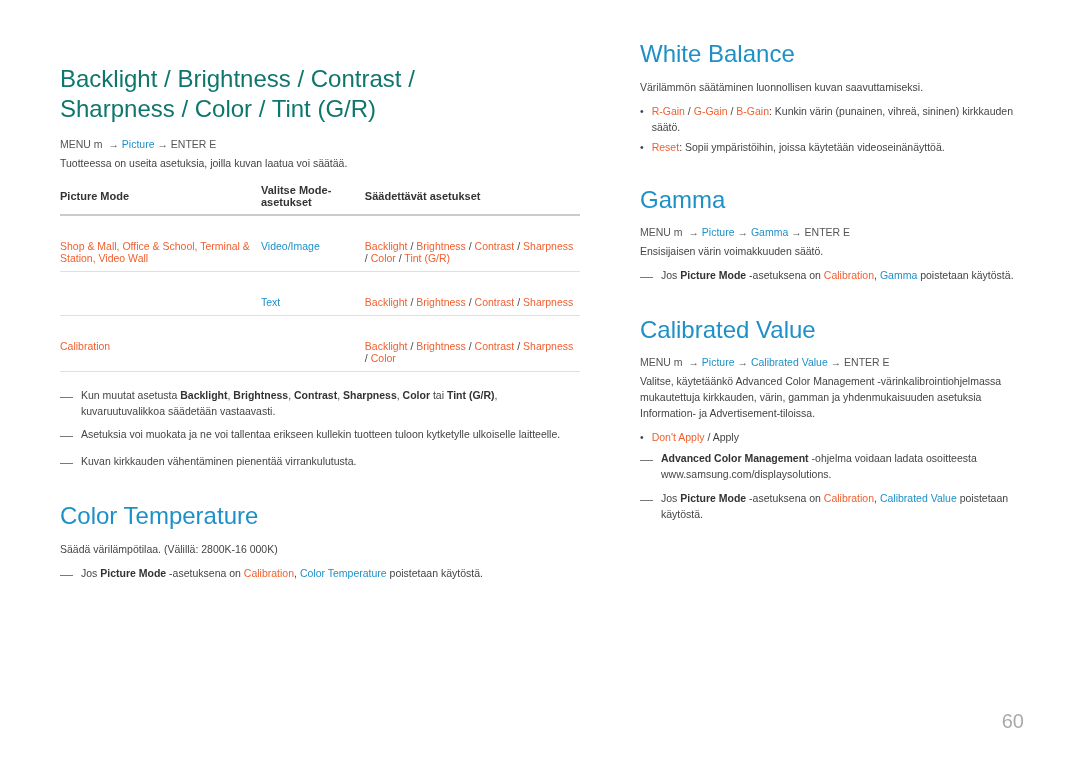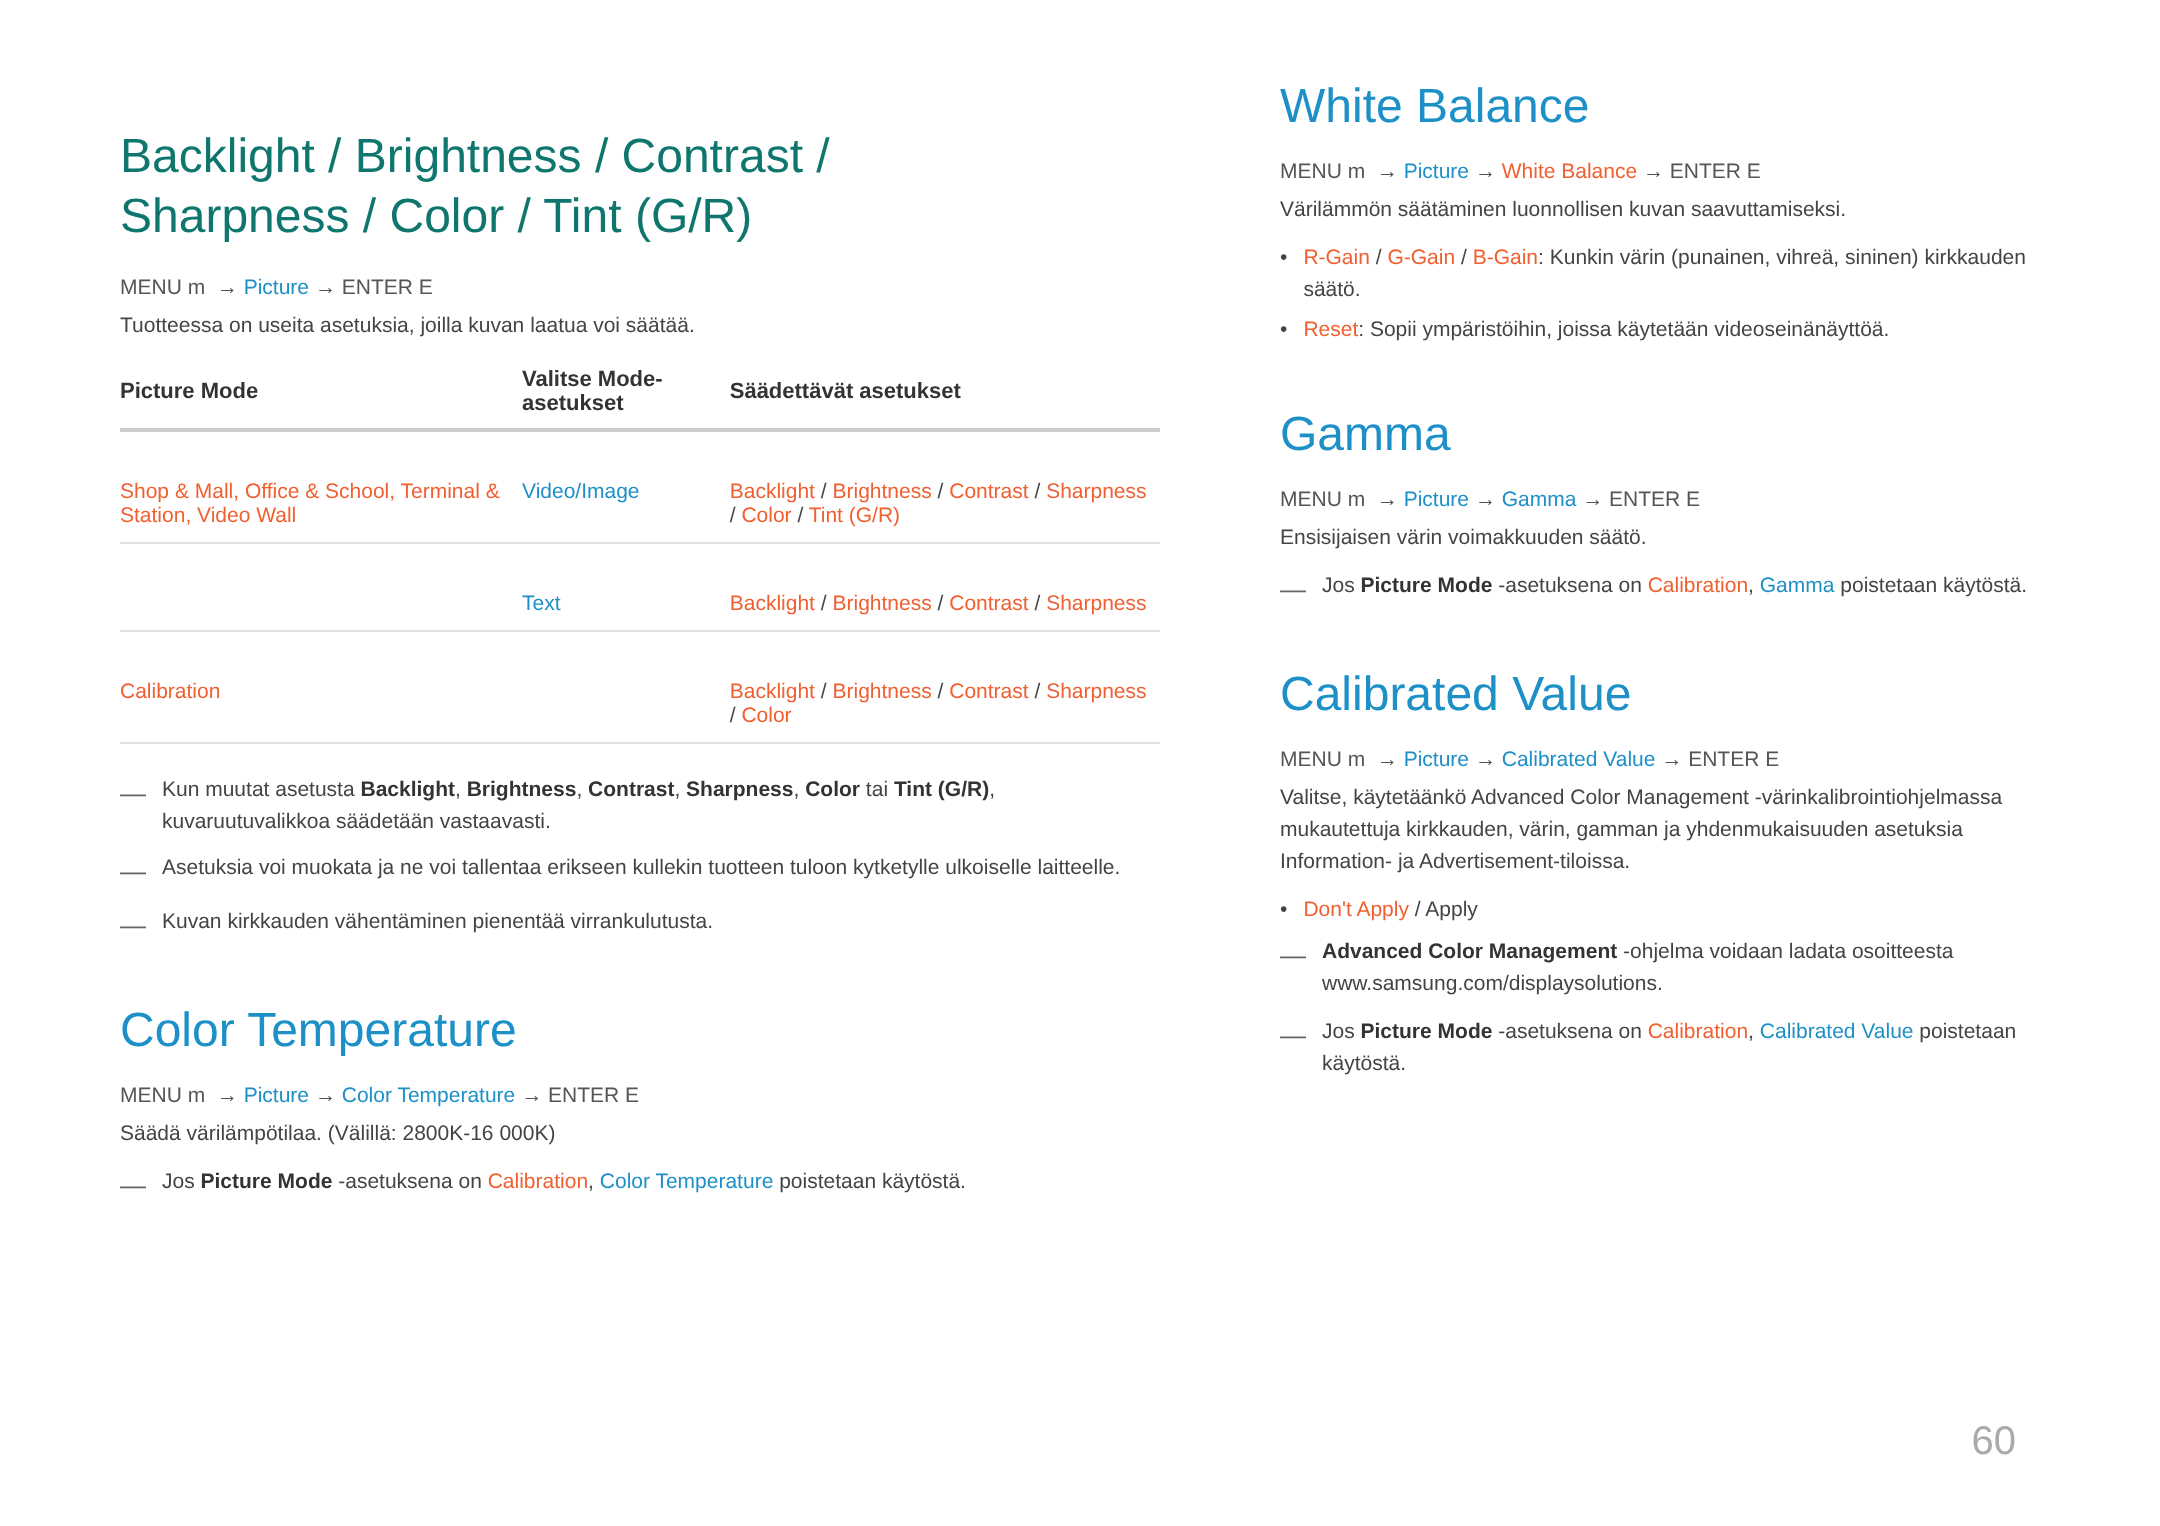--- a/index.html
+++ b/index.html
@@ -112,21 +112,21 @@
       line-height: 1.5;
     }
     .bullet-dot {
       margin-right: 8px;
       flex-shrink: 0;
     }
     .bullet-text .orange { color: #f06030; }
     .page-number {
       position: fixed;
       bottom: 30px;
-      right: 72px;
+      right: 56px;
       font-size: 20px;
       color: #aaa;
     }
     .color-temp-section {
       margin-top: 30px;
     }
   </style>
 </head>
 <body>
 
@@ -192,38 +192,32 @@
         </div>
         <div class="note-item">
           <span class="note-dash">—</span>
           <span class="note-text">Kuvan kirkkauden vähentäminen pienentää virrankulutusta.</span>
         </div>
       </div>
     </div>
 
     <div class="color-temp-section section-block">
       <h2 class="section-title">Color Temperature</h2>
-      <div class="menu-line">
-        MENU m &nbsp;<span class="arrow">→</span>&nbsp;<span class="pic-link">Picture</span>&nbsp;<span class="arrow">→</span>&nbsp;<span class="pic-link">Color Temperature</span>&nbsp;<span class="arrow">→</span>&nbsp;ENTER E
-      </div>
       <p class="desc-text">Säädä värilämpötilaa. (Välillä: 2800K-16 000K)</p>
       <div class="note-item">
         <span class="note-dash">—</span>
         <span class="note-text">Jos <span class="blue"><b>Picture Mode</b></span> -asetuksena on <span class="orange">Calibration</span>, <span class="blue">Color Temperature</span> poistetaan käytöstä.</span>
       </div>
     </div>
   </div>
 
   <div class="right-col">
 
     <div class="section-block">
       <h2 class="section-title">White Balance</h2>
-      <div class="menu-line">
-        MENU m &nbsp;<span class="arrow">→</span>&nbsp;<span class="pic-link">Picture</span>&nbsp;<span class="arrow">→</span>&nbsp;<span class="wb-link">White Balance</span>&nbsp;<span class="arrow">→</span>&nbsp;ENTER E
-      </div>
       <p class="desc-text">Värilämmön säätäminen luonnollisen kuvan saavuttamiseksi.</p>
       <div class="bullet-item">
         <span class="bullet-dot">•</span>
         <span class="bullet-text"><span class="orange">R-Gain</span> / <span class="orange">G-Gain</span> / <span class="orange">B-Gain</span>: Kunkin värin (punainen, vihreä, sininen) kirkkauden säätö.</span>
       </div>
       <div class="bullet-item">
         <span class="bullet-dot">•</span>
         <span class="bullet-text"><span class="orange">Reset</span>: Sopii ympäristöihin, joissa käytetään videoseinänäyttöä.</span>
       </div>
     </div>

